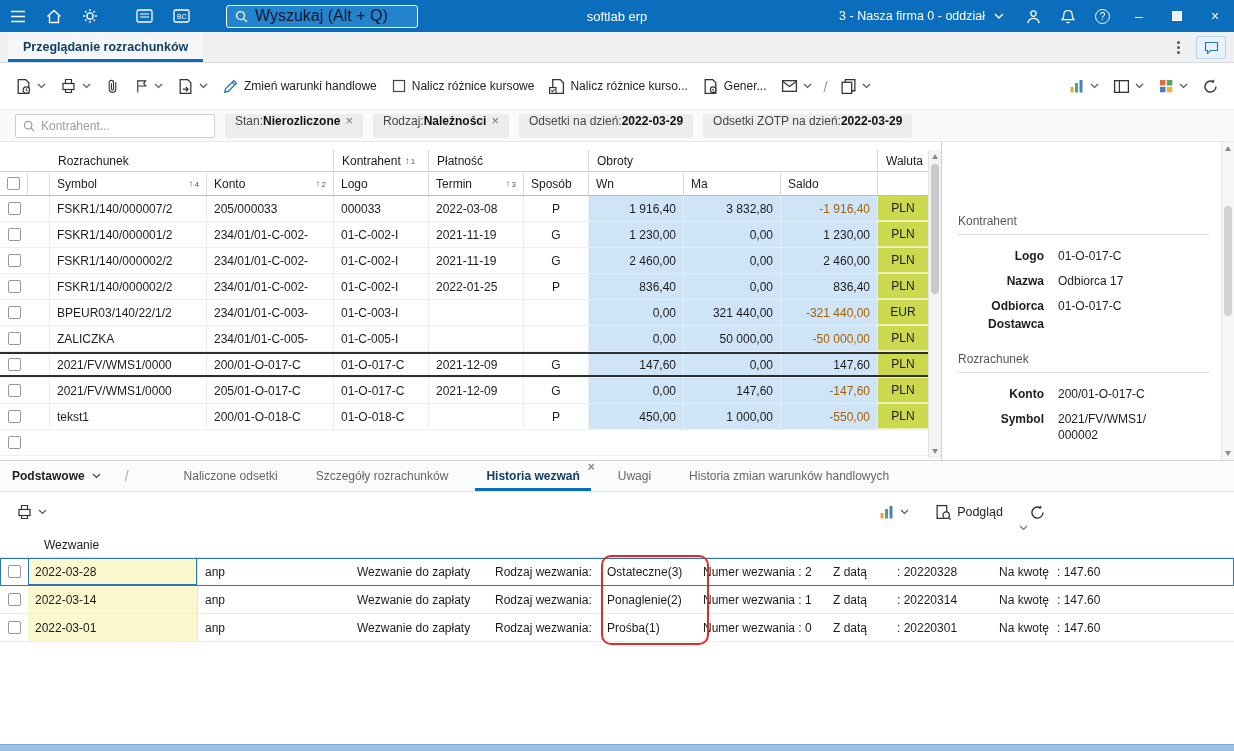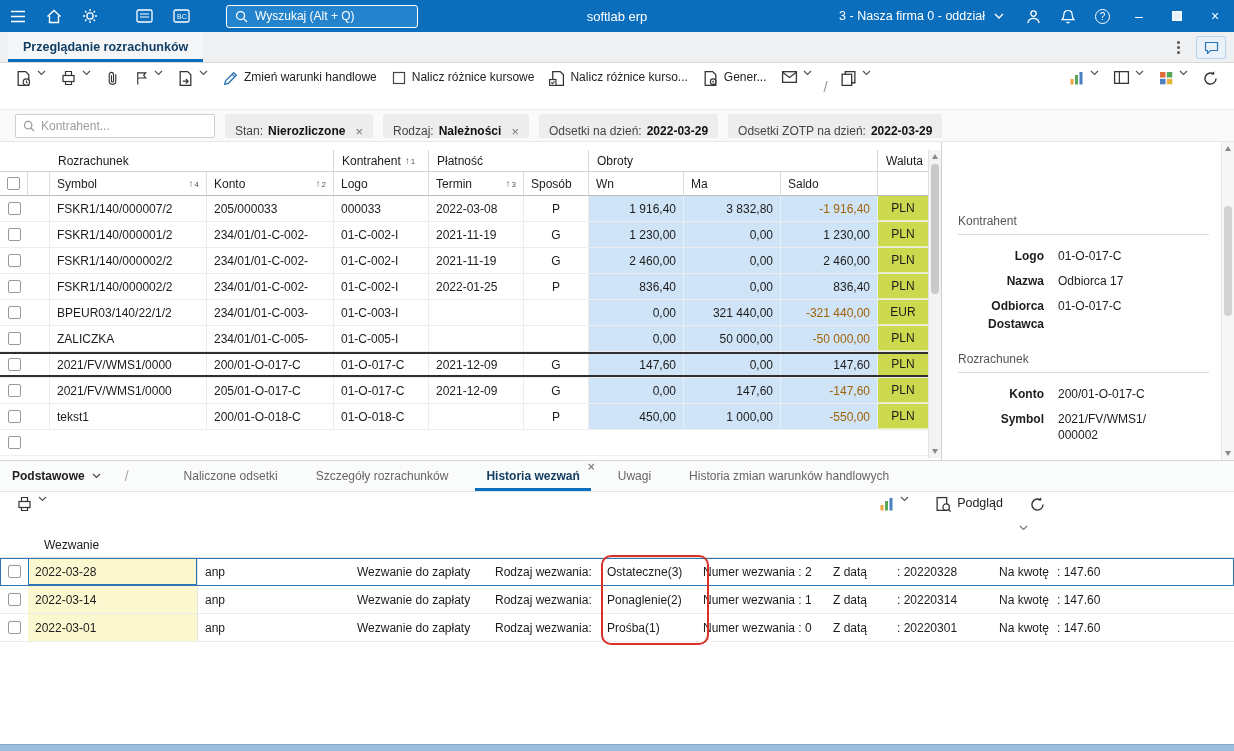--- a/index.html
+++ b/index.html
@@ -5,49 +5,49 @@
   *{margin:0;padding:0;box-sizing:border-box}
   html,body{width:1234px;height:751px}
   body{font-family:"Liberation Sans",sans-serif;font-size:12px;color:#1c1c1c;background:#fff;position:relative;overflow:hidden}
   svg{display:block}
 
   
   .topbar{position:absolute;left:0;top:0;width:1234px;height:32px;background:#0a6ebd;display:flex;align-items:center;color:#fff;z-index:10}
   .tb-btn{height:32px;display:flex;align-items:center;justify-content:center;padding:0 10px;cursor:pointer}
   .tb-gap{margin-left:18px}
   .tb-search{margin-left:26px;width:192px;height:23px;border:1px solid #fff;border-radius:3px;background:#2483cd;display:flex;align-items:center;gap:7px;padding:0 8px}
-  .tb-ph{color:#ffffff;font-size:12px;white-space:nowrap}
+  .tb-ph{color:#0f172a;font-size:16px;white-space:nowrap}
   .tb-title{position:absolute;left:50%;transform:translateX(-50%);font-size:13px;font-weight:normal}
   .tb-right{margin-left:auto;display:flex;align-items:center;height:32px}
   .tb-company{display:flex;align-items:center;gap:9px;padding:0 12px;font-size:12.5px;white-space:nowrap;cursor:pointer}
   .helpq{width:15px;height:15px;border:1px solid #fff;border-radius:50%;display:flex;align-items:center;justify-content:center;font-size:10px}
   .tb-win{width:38px;font-size:14px}
   .maxbox{width:10px;height:10px;border:1px solid #fff;background:rgba(255,255,255,.9)}
 
   
   .tabrow{position:absolute;left:0;top:32px;width:1234px;height:31px;background:#eef0f2;border-bottom:1px solid #d9d9d9;display:flex;align-items:stretch}
   .main-tab{display:flex;align-items:center;padding:0 15px;margin-left:8px;color:#123f66;font-weight:bold;font-size:12.5px;position:relative;background:#f4f6f7;cursor:pointer}
   .main-tab::after{content:"";position:absolute;left:0;right:0;bottom:0;height:3px;background:#0a6ebd}
   .tabrow-right{margin-left:auto;display:flex;align-items:center;gap:8px;padding-right:8px}
   .dots{display:flex;flex-direction:column;gap:2px;padding:4px 8px;cursor:pointer}
   .dots i{width:3px;height:3px;background:#555;border-radius:50%}
   .chatbtn{width:30px;height:23px;border:1px solid #b9d3ea;background:#e9f2fb;display:flex;align-items:center;justify-content:center;border-radius:2px;cursor:pointer}
 
   
   .toolbar{position:absolute;left:0;top:63px;width:1234px;height:47px;display:flex;align-items:center;padding:0 8px;border-bottom:1px solid #ececec;background:#fff}
-  .tbtn{display:flex;align-items:flex-start;gap:5px;padding:0 7px;height:32px;color:#222;white-space:nowrap;cursor:pointer}
+  .tbtn{display:flex;align-items:center;gap:5px;padding:0 7px;height:32px;color:#222;white-space:nowrap;cursor:pointer}
   .tbtn .lab{font-size:12px}
   .tb-sep{color:#9a9a9a;padding:0 5px;font-size:15px}
   .tb-push{margin-left:auto;display:flex;align-items:center}
 
   
   .filterrow{position:absolute;left:0;top:110px;width:1234px;height:32px;background:#fafafa;border-bottom:1px solid #e7e7e7;display:flex;align-items:center;gap:10px;padding:0 15px}
   .fsearch{width:200px;height:24px;background:#fff;border:1px solid #cfcfcf;border-radius:2px;display:flex;align-items:center;gap:6px;padding:0 7px;color:#9b9b9b;cursor:text}
   .chips{display:flex;align-items:center;gap:10px}
-  .chip{height:24px;background:#ededed;border-radius:2px;display:inline-flex;align-items:flex-end;padding:0 10px;gap:5px;color:#454545;cursor:pointer;white-space:nowrap}
+  .chip{height:24px;background:#ededed;border-radius:2px;display:inline-flex;align-items:flex-start;padding:0 10px;color:#454545;cursor:pointer;white-space:nowrap}
   .chip b{color:#111}
   .chip-x{display:none;color:#777;margin-left:5px;font-size:13px;line-height:1}
   .chip-x.show{display:inline}
 
   
   .mtable{position:absolute;left:0;top:142px;width:928px;height:318px;overflow:hidden;background:#fff}
   .grow{display:flex;height:22px;margin-top:8px;border-bottom:1px solid #d2d2d2;align-items:center}
   .gcell{display:flex;align-items:center;height:100%;padding:0 8px;border-right:1px solid #d9d9d9;font-size:12px;color:#1a1a1a}
   .g-first{width:50px;border-right:none}
   .g-roz{width:284px}.g-kon{width:95px}.g-pla{width:160px}.g-obr{width:289px}

